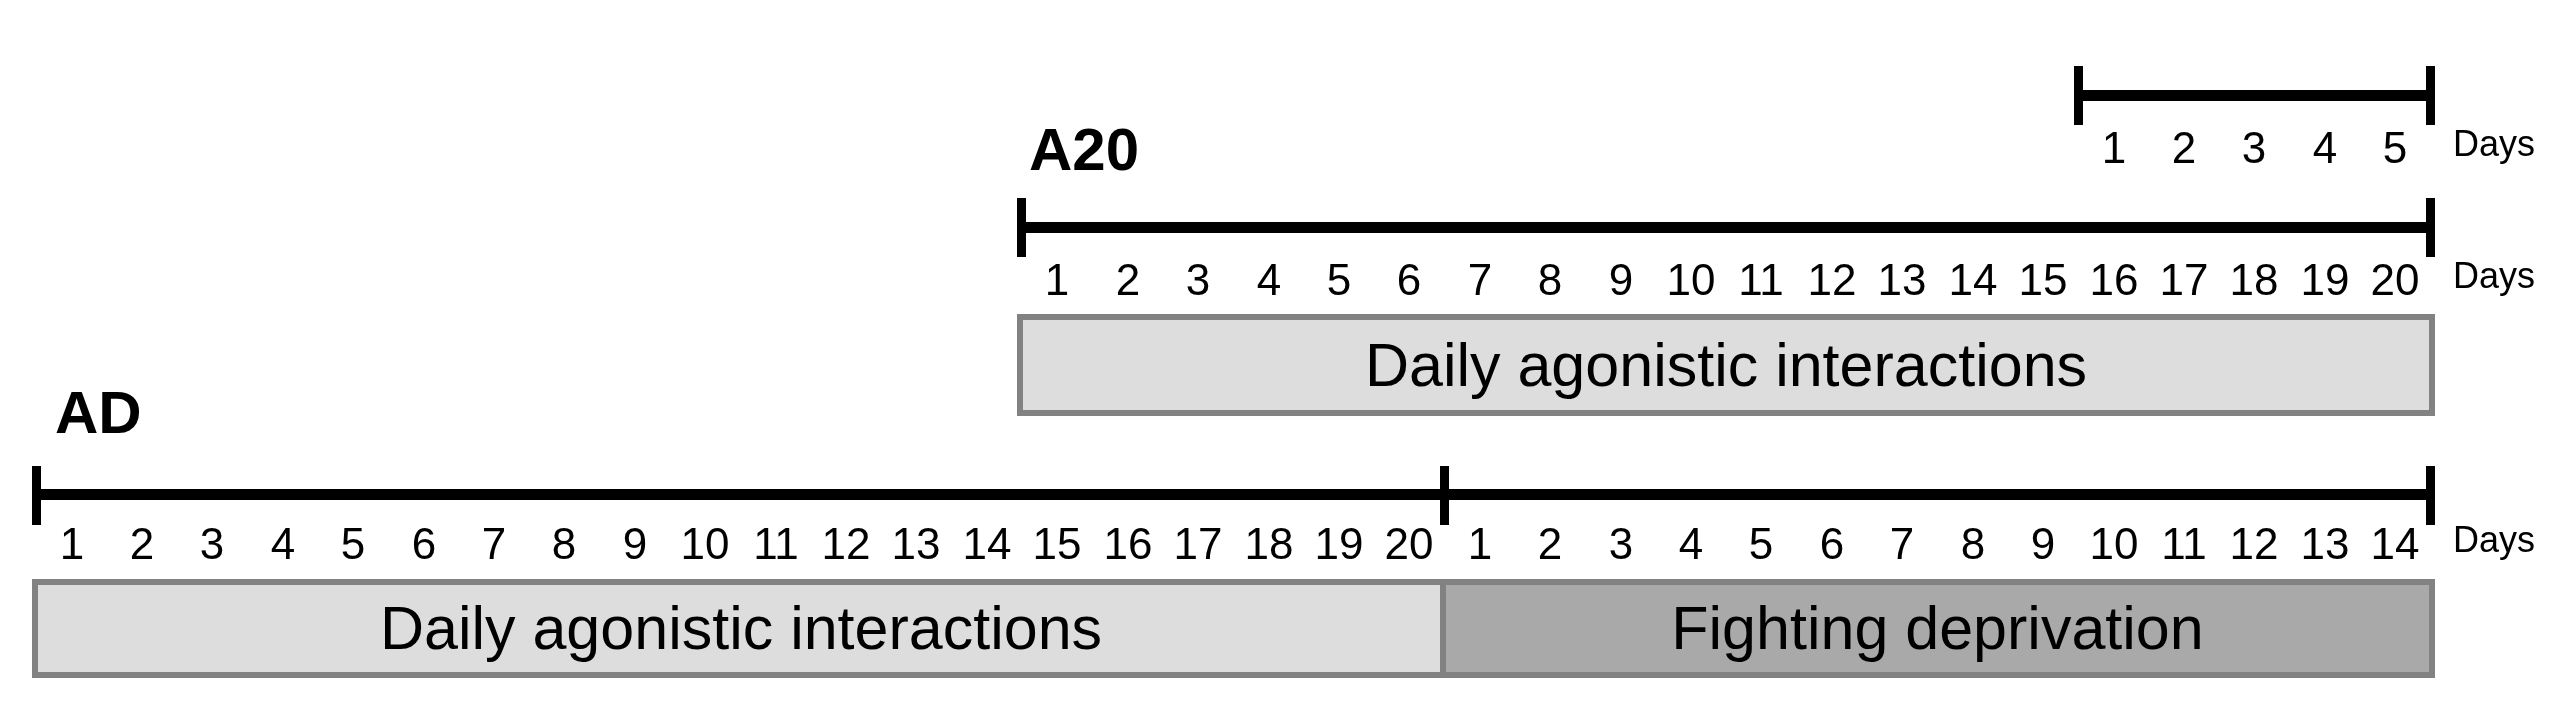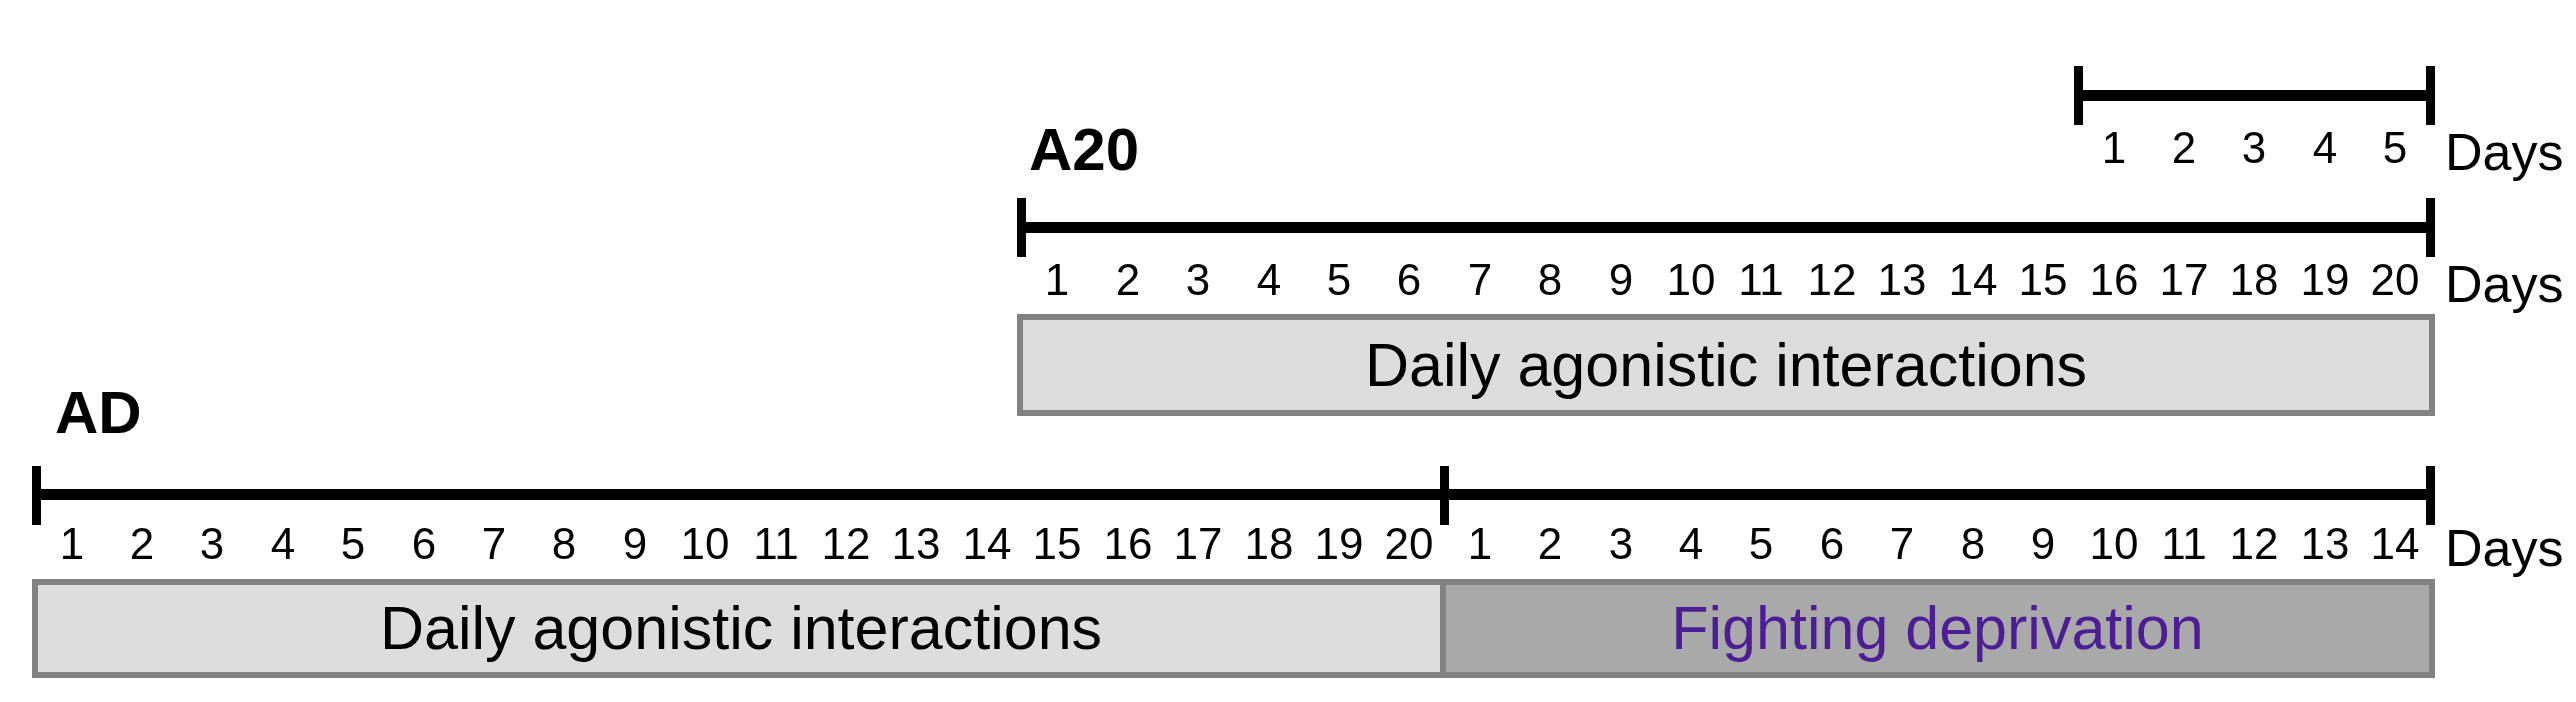--- a/index.html
+++ b/index.html
@@ -20,22 +20,23 @@
   .axis-line{position:absolute;background:#000;}
   .axis-cap{position:absolute;background:#000;}
   .day-num{
     position:absolute;
     font-size:44px;line-height:1;
     transform:translateX(-50%);
     white-space:nowrap;
   }
   .days-unit{
     position:absolute;
-    font-size:52px;line-height:1;
+    font-size:36px;line-height:1;
     white-space:nowrap;
+    margin-left:8px;
   }
   .seg-box{
     position:absolute;
     border:6.7px solid #828282;
     box-sizing:border-box;
     display:flex;align-items:center;justify-content:center;
   }
   .seg-box-label{
     font-size:61px;line-height:1;
     white-space:nowrap;
@@ -127,18 +128,18 @@
       <div class="day-num" style="left: 2114px; top: 522px; color: rgb(0, 0, 0);">10</div>
       <div class="day-num" style="left: 2184px; top: 522px; color: rgb(0, 0, 0);">11</div>
       <div class="day-num" style="left: 2254px; top: 522px; color: rgb(0, 0, 0);">12</div>
       <div class="day-num" style="left: 2325px; top: 522px; color: rgb(0, 0, 0);">13</div>
       <div class="day-num" style="left: 2395px; top: 522px; color: rgb(0, 0, 0);">14</div>
       <div class="days-unit" style="left: 2445px; top: 522px; color: rgb(0, 0, 0);">Days</div>
       <div class="seg-box" style="left: 32px; top: 579px; width: 1418px; height: 99px; background: rgb(221, 221, 221); border-color: rgb(130, 130, 130);">
         <span class="seg-box-label" style="color: rgb(0, 0, 0);">Daily agonistic interactions</span>
       </div>
       <div class="seg-box" style="left: 1440px; top: 579px; width: 995px; height: 99px; background: rgb(169, 169, 169); border-color: rgb(130, 130, 130);">
-        <span class="seg-box-label" style="color: #4c1d95;">Fighting deprivation</span>
+        <span class="seg-box-label" style="color: #000000;">Fighting deprivation</span>
       </div>
     </section>
 
 </div>
 
 
 </body></html>

